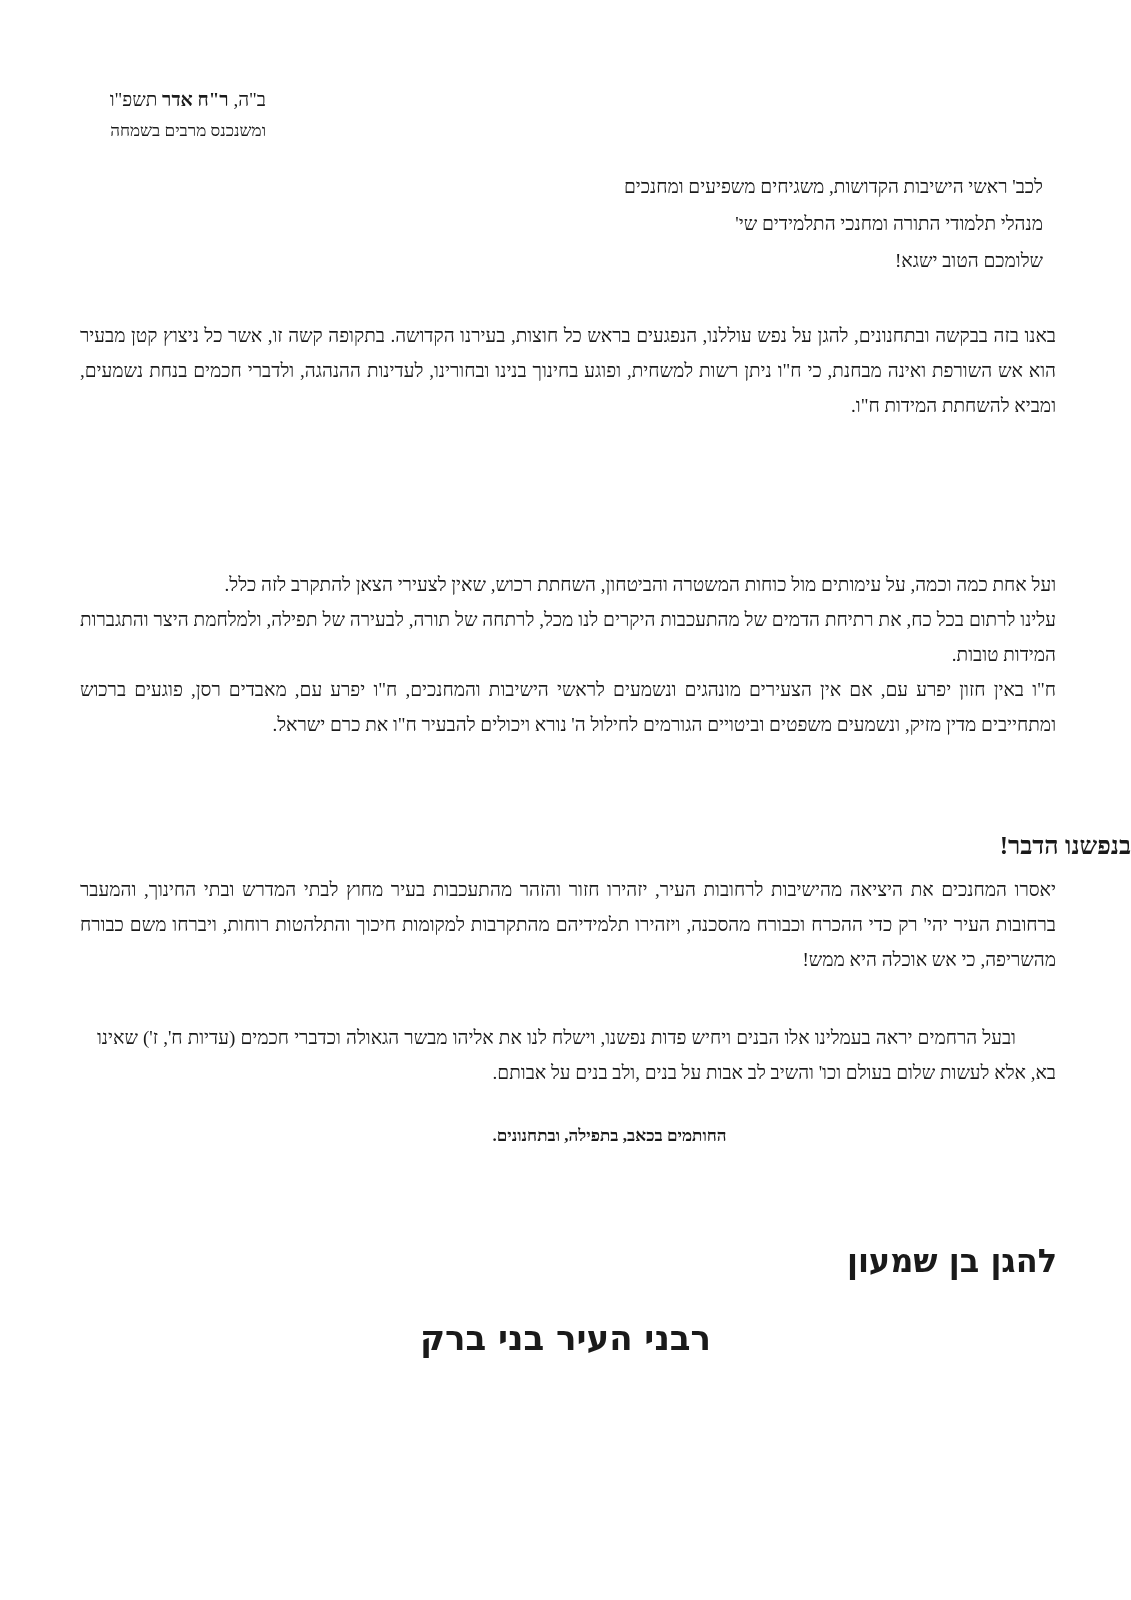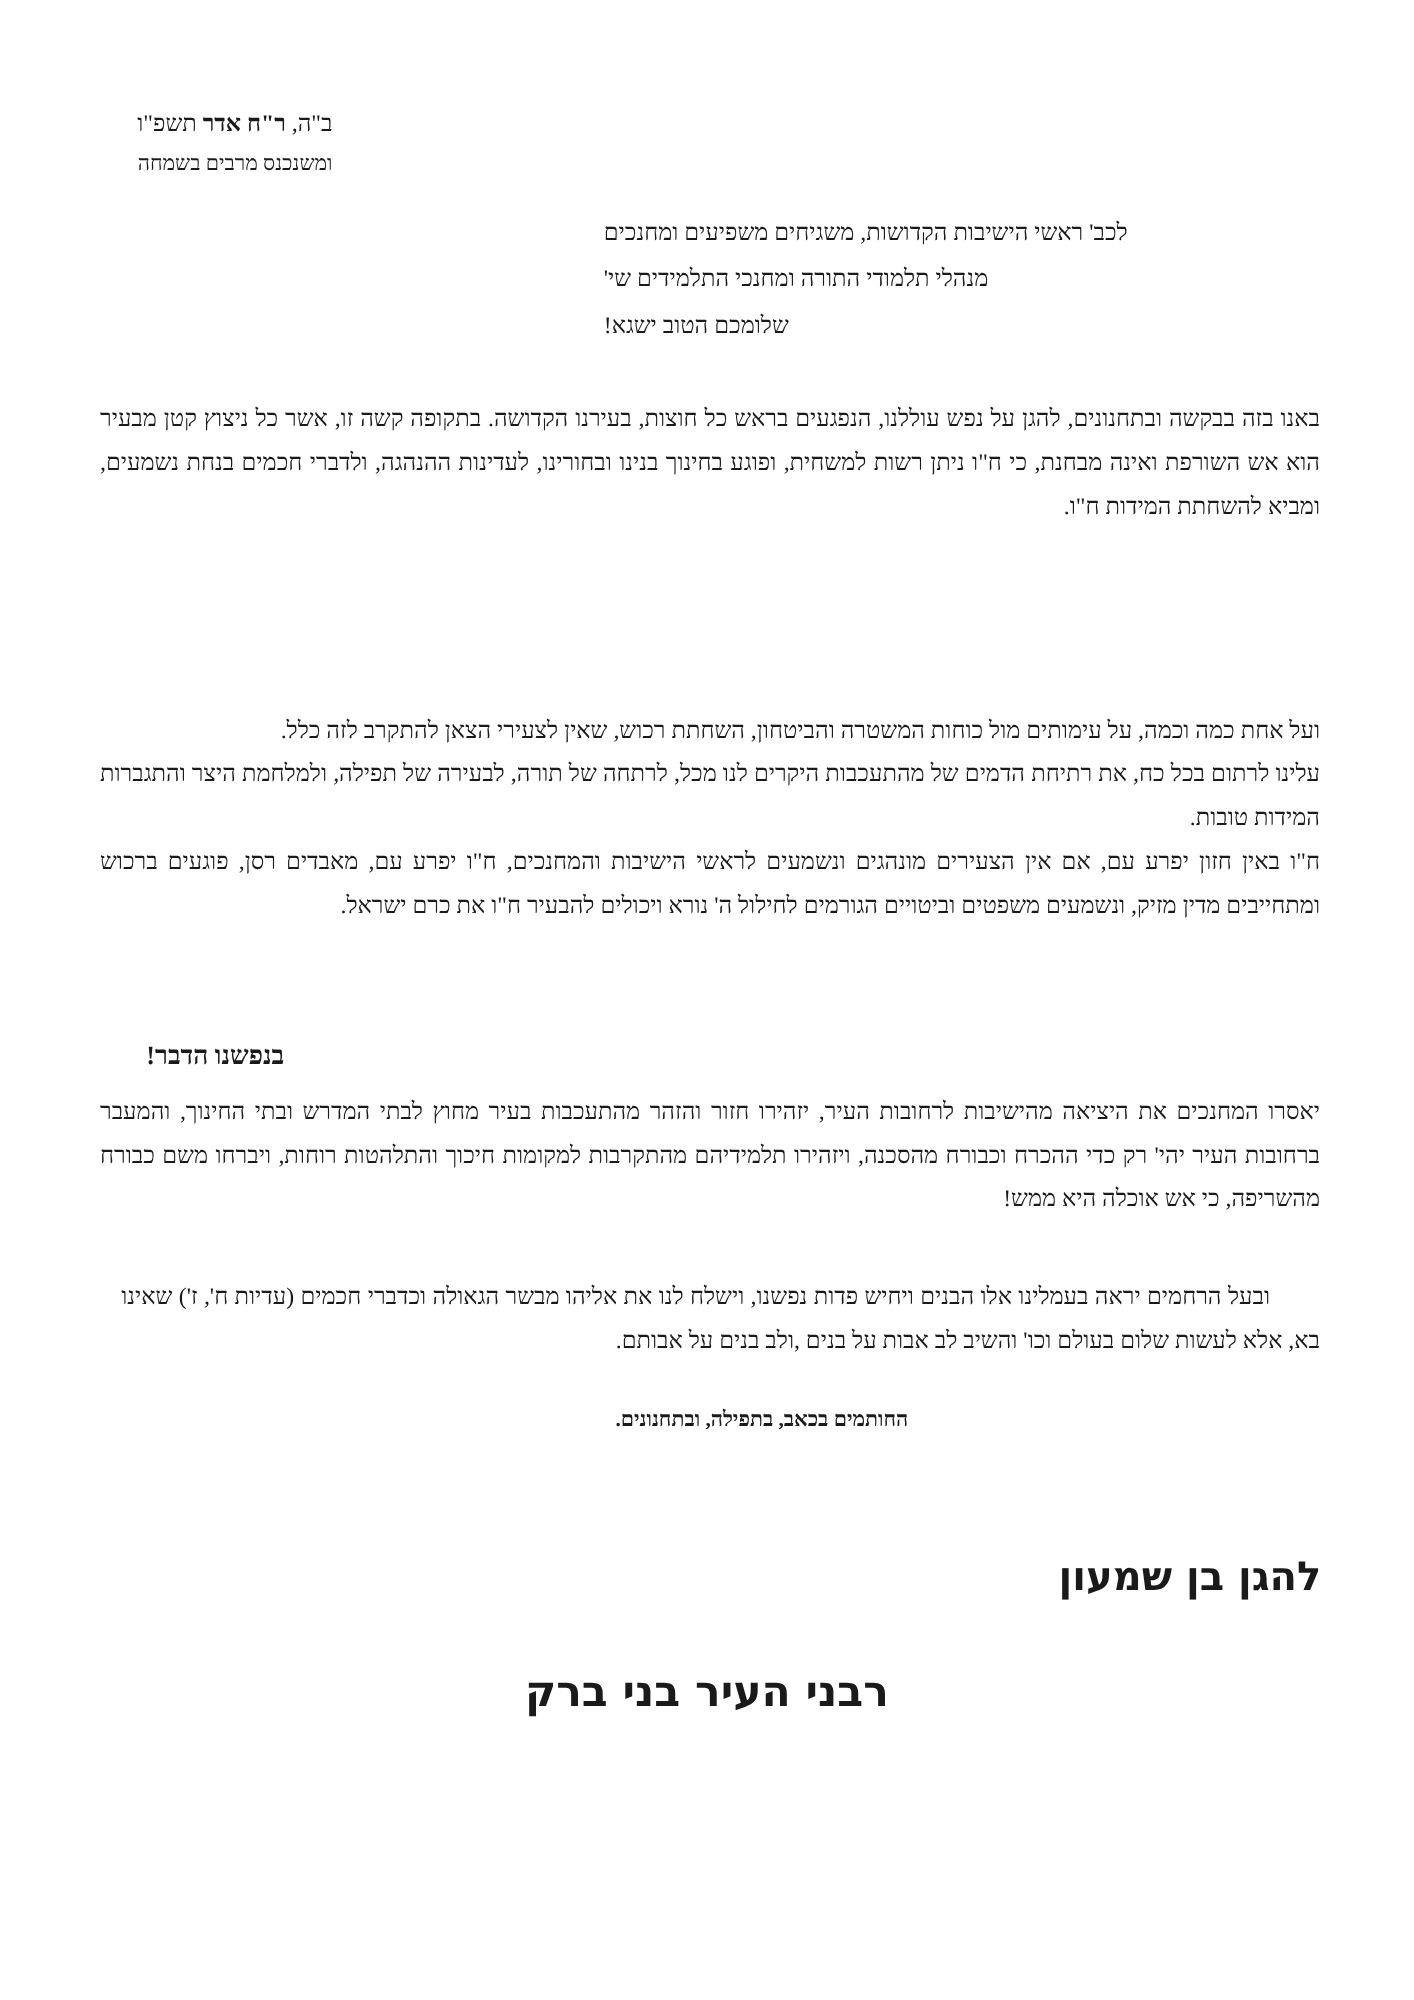--- a/index.html
+++ b/index.html
@@ -10,53 +10,52 @@
     }
     .page { position: absolute; inset: 0; }
     .date-block {
       position: absolute; left: 66px; top: 84px; width: 200px; text-align: right;
       direction: rtl;
     }
     .date-line { font-size: 19px; line-height: 32px; white-space: nowrap; }
     .date-line b { font-weight: bold; }
     .adar-line { font-size: 17px; line-height: 30px; white-space: nowrap; }
     .addressee {
-      position: absolute; right: 88px; top: 168px; width: 560px; text-align: left;
+      position: absolute; right: 88px; top: 168px; width: 560px; text-align: right;
       font-size: 19px; line-height: 37px;
     }
     .addressee div { white-space: nowrap; }
     .body-text {
       position: absolute; right: 75px; left: 80px; text-align: justify;
       font-size: 19px; line-height: 35px; direction: rtl;
       text-align-last: right;
     }
     .p1 { top: 318px; }
     .p2 { top: 458px; }
     .p3 { top: 567px; }
     .heading {
-      position: absolute; left: 0; right: 0; top: 832px; text-align: left;
-      font-size: 21px; font-weight: bold; padding-left: 117px;
+      position: absolute; left: 0; right: 0; top: 832px; text-align: right;
+      font-size: 25px; font-weight: bold; padding-left: 117px;
     }
     .p4 { top: 872px; }
     .p5 { top: 1020px; text-indent: 40px; left: 97px; }
     .closing {
       position: absolute; left: 0; right: 0; top: 1126px; text-align: center;
       font-size: 17px; font-weight: bold; padding-left: 88px;
     }
     .signatures {
       position: absolute; left: 86px; right: 74px; top: 1242px;
       display: flex; flex-direction: row; justify-content: space-between;
       font-size: 32px; font-weight: bold; font-family: "DejaVu Sans", sans-serif;
       letter-spacing: 0px;
     }
     .signatures span { white-space: nowrap; }
     .rabbis-title {
       position: absolute; left: 0; right: 0; top: 1318px; text-align: center;
       font-size: 34px; font-weight: bold; font-family: "DejaVu Sans", sans-serif;
-      margin-top: 16px;
     }
   </style>
 </head>
 <body>
 
 <div class="page">
 
   <div class="date-block">
     <div class="date-line">
       <span>ב"ה,</span>

